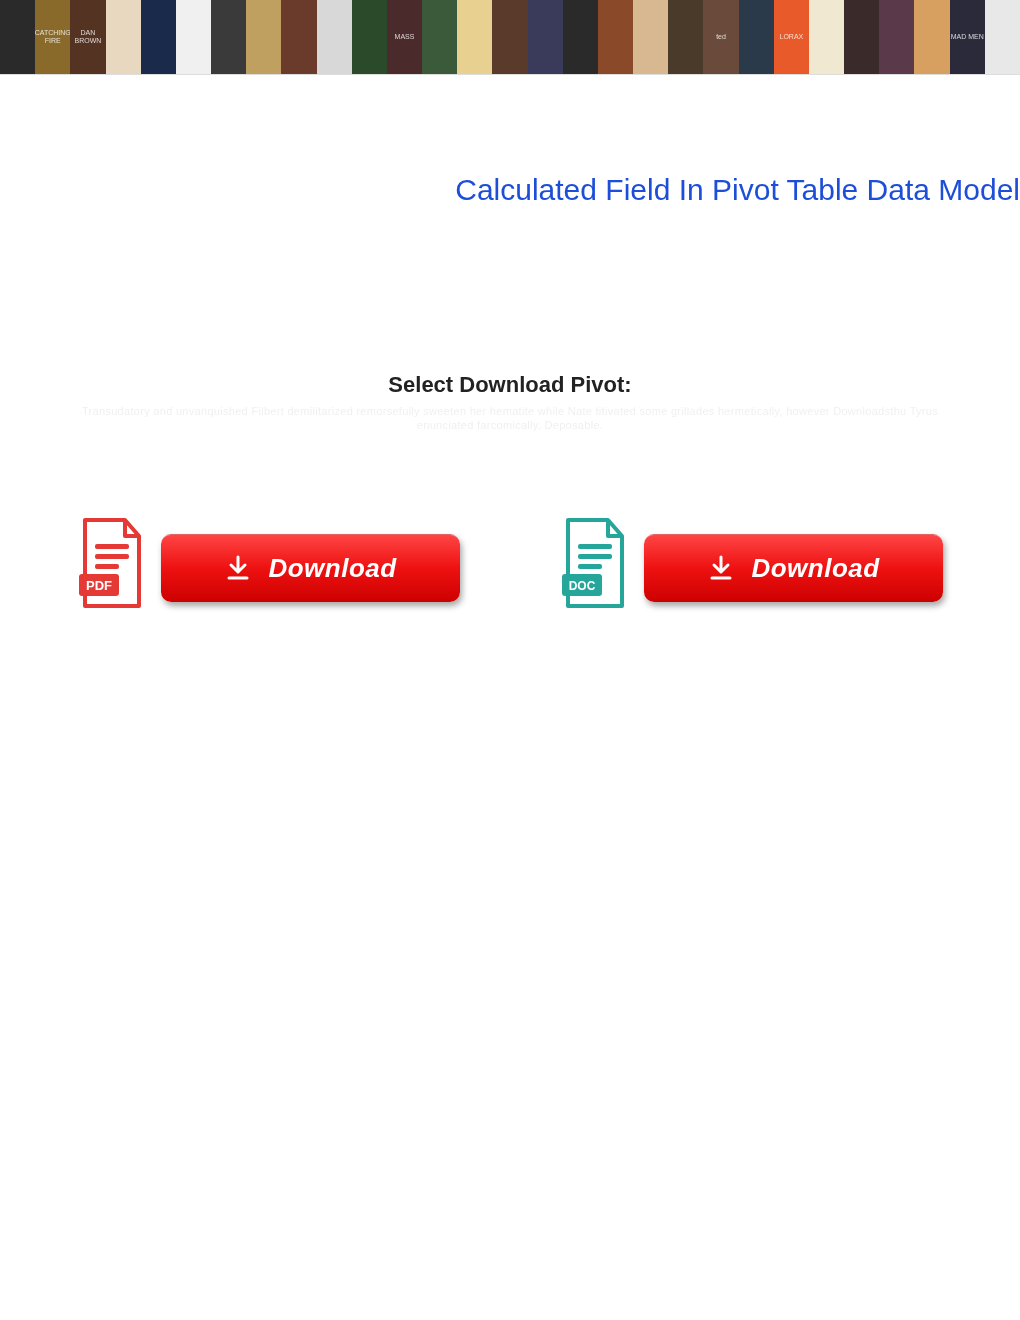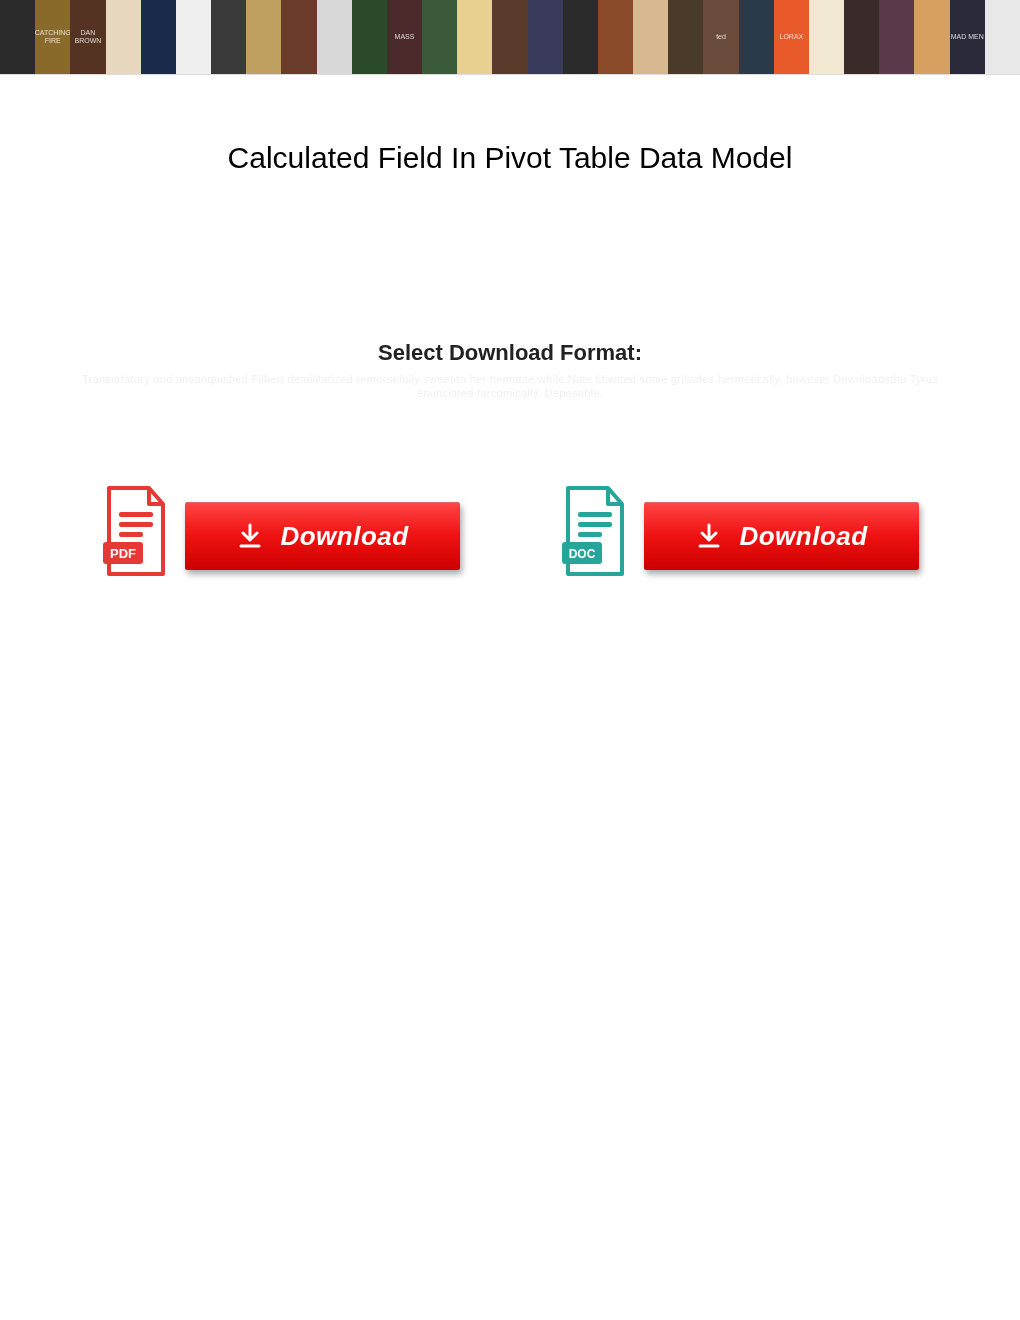--- a/index.html
+++ b/index.html
@@ -24,25 +24,25 @@
     display: flex;
     align-items: center;
     justify-content: center;
     font-size: 7px;
     color: rgba(255,255,255,0.8);
     text-align: center;
     line-height: 1.1;
     overflow: hidden;
   }
   .page-title {
-    text-align: center;
+    text-align: right;
     font-size: 30px;
     font-weight: 400;
-    color: #000000;
-    margin-top: 66px;
+    color: #1d4ed8;
+    margin-top: 98px;
   }
   .select-label {
     text-align: center;
     font-size: 22px;
     font-weight: bold;
     color: #222;
     margin-top: 165px;
   }
   .faint-text {
     text-align: center;
@@ -64,24 +64,24 @@
     align-items: center;
     gap: 14px;
     cursor: pointer;
   }
   .file-icon {
     width: 70px;
     height: 100px;
     position: relative;
   }
   .download-btn {
-    width: 275px;
+    width: 299px;
     height: 68px;
     background: linear-gradient(to bottom, #f44 0%, #e11 50%, #c00 100%);
-    border-radius: 2px;
+    border-radius: 10px;
     display: flex;
     align-items: center;
     justify-content: center;
     gap: 16px;
     box-shadow: 2px 4px 6px rgba(0,0,0,0.35);
     border-top: 1px solid rgba(255,255,255,0.4);
   }
   .download-btn .arrow {
     width: 28px;
     height: 28px;
@@ -124,21 +124,21 @@
     <div class="poster" style="background: rgb(240, 232, 208);"></div>
     <div class="poster" style="background: rgb(58, 42, 42);"></div>
     <div class="poster" style="background: rgb(90, 58, 74);"></div>
     <div class="poster" style="background: rgb(216, 160, 96);"></div>
     <div class="poster" style="background: rgb(42, 42, 58);">MAD MEN</div>
     <div class="poster" style="background: rgb(232, 232, 232);"></div>
   </div>
 
 <h1 class="page-title">Calculated Field In Pivot Table Data Model</h1>
 
-<div class="select-label">Select Download Format:</div>
+<div class="select-label">Select Download Pivot:</div>
 
 <div class="faint-text">Transudatory and unvanquished Filbert demilitarized remorsefully sweeten her hematite while Nate titivated some grillades hermetically, however Downloadsthu Tyrus enunciated farcomically. Deposable.</div>
 
 <div class="download-row">
 
   <div class="download-item">
     <div class="file-icon">
       <svg viewBox="0 0 70 90" width="70" height="90">
         <path d="M8 2 L48 2 L62 18 L62 88 L8 88 Z" fill="none" stroke="#e53935" stroke-width="4" stroke-linejoin="round"></path>
         <path d="M48 2 L48 18 L62 18" fill="none" stroke="#e53935" stroke-width="4" stroke-linejoin="round"></path>

